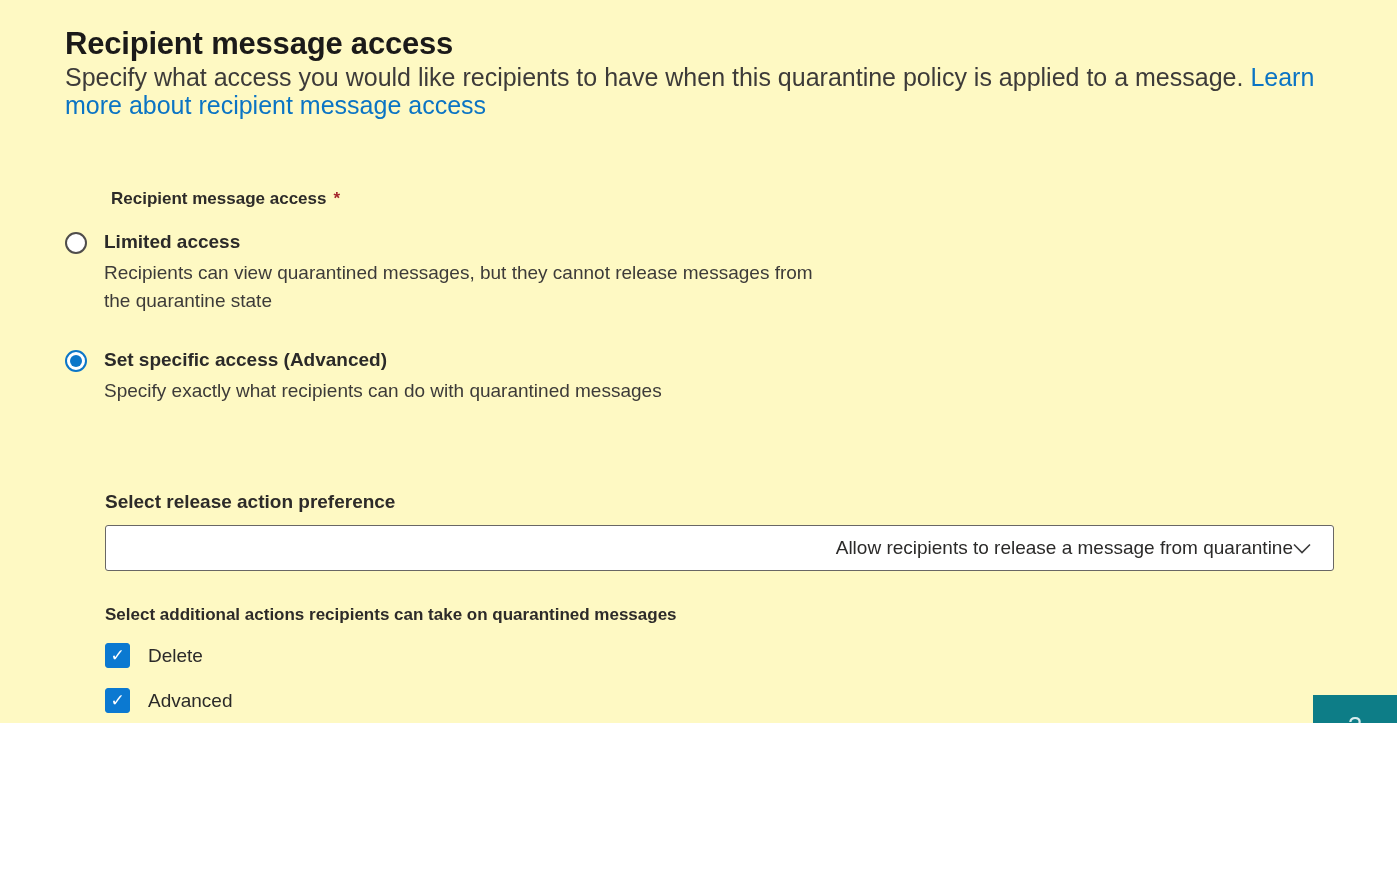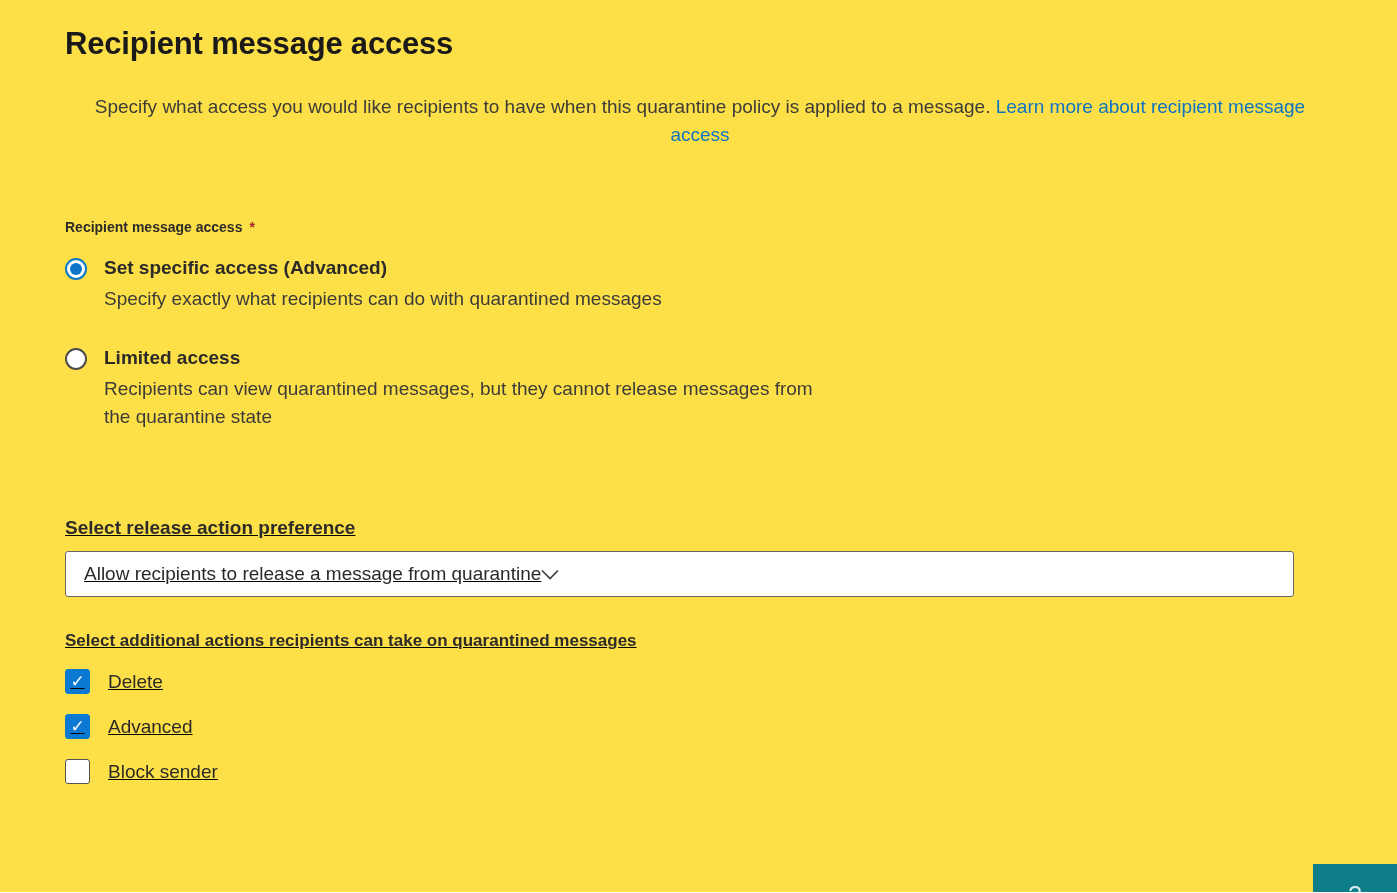--- a/index.html
+++ b/index.html
@@ -2,53 +2,52 @@
 <html><head>
 <meta charset="utf-8">
 <style>
   * { margin: 0; padding: 0; box-sizing: border-box; }
   html, body { background: #ffffff; }
   body { font-family: "Liberation Sans", "DejaVu Sans", sans-serif; }
 
   .page {
     position: relative;
     width: 1397px;
-    height: 892px;
+    height: 723px;
     overflow: hidden;
-    background: #fde047;
+    background: #fef9c3;
     padding: 25px 12px 0 65px;
   }
 
   .page-title {
     font-size: 31px;
     line-height: 38px;
     font-weight: 700;
     color: #1b1a19;
     letter-spacing: -0.2px;
   }
 
   .page-desc {
-    margin-top: 30px;
     max-width: 1270px;
-    font-size: 19px;
+    font-size: 25px;
     line-height: 28px;
     color: #3d3b39;
-    text-align: center;
   }
   .link {
     color: #0b74c4;
     text-decoration: none;
     cursor: pointer;
   }
 
   .field-label {
     margin-top: 70px;
-    font-size: 14px;
+    font-size: 17px;
     font-weight: 600;
     color: #2d2b29;
+    margin-left: 46px;
   }
   .required-asterisk { color: #a4262c; margin-left: 7px; font-weight: 600; }
 
   .radio-group { margin-top: 20px; }
   .radio-option { display: flex; gap: 17px; cursor: pointer; }
   .radio-option + .radio-option { margin-top: 32px; }
 
   .radio {
     flex: none;
     width: 22px; height: 22px;
@@ -64,34 +63,34 @@
     display: block;
     position: absolute;
     inset: 3px;
     border-radius: 50%;
     background: #0b76c8;
   }
 
   .radio-label { font-size: 19px; line-height: 26px; font-weight: 700; color: #2b2a29; }
   .radio-desc  { margin-top: 4px; font-size: 19px; line-height: 28px; color: #3d3b39; max-width: 720px; }
 
-  .advanced { margin-top: 86px; text-decoration: underline; }
+  .advanced { margin-left: 40px; margin-top: 86px; }
 
   .dd-label { font-size: 19px; font-weight: 600; color: #2d2b29; }
 
   .dropdown {
     margin-top: 12px;
     width: 1229px;
     height: 46px;
     border: 1px solid #696765;
     border-radius: 3px;
     background: #fff;
     display: flex;
     align-items: center;
-    justify-content: flex-start;
+    justify-content: flex-end;
     padding: 0 18px;
     cursor: pointer;
   }
   .dd-value { font-size: 19px; color: #2b2a29; }
   .chevron { flex: none; margin-right: 4px; }
 
   .note {
     margin-top: 24px;
     max-width: 1232px;
     font-size: 19px;
@@ -142,37 +141,37 @@
   <p class="page-desc"><span>Specify what access you would like recipients to have when this quarantine policy is applied to a message.</span>
     <a class="link">Learn more about recipient message access</a></p>
 
   <div class="field-label">
     <span>Recipient message access</span><span class="required-asterisk">*</span>
   </div>
 
   <div class="radio-group">
 
     <div class="radio-option">
+      <span class="radio"></span>
+      <div>
+        <div class="radio-label">Limited access</div>
+        <div class="radio-desc">Recipients can view quarantined messages, but they cannot release messages from the quarantine state</div>
+      </div>
+    </div>
+
+    <div class="radio-option">
       <span class="radio checked">
           <span class="radio-dot"></span>
         </span>
       <div>
         <div class="radio-label">Set specific access (Advanced)</div>
         <div class="radio-desc">Specify exactly what recipients can do with quarantined messages</div>
       </div>
     </div>
 
-    <div class="radio-option">
-      <span class="radio"></span>
-      <div>
-        <div class="radio-label">Limited access</div>
-        <div class="radio-desc">Recipients can view quarantined messages, but they cannot release messages from the quarantine state</div>
-      </div>
-    </div>
-
   </div>
 
   <div class="advanced">
 
     <div class="dd-label">Select release action preference</div>
 
     <div class="dropdown">
       <span class="dd-value">Allow recipients to release a message from quarantine</span>
       <svg class="chevron" width="18" height="11" viewBox="0 0 18 11">
         <path d="M1 1.5 L9 9.5 L17 1.5" fill="none" stroke="#3b3b3b" stroke-width="1.6"></path>

